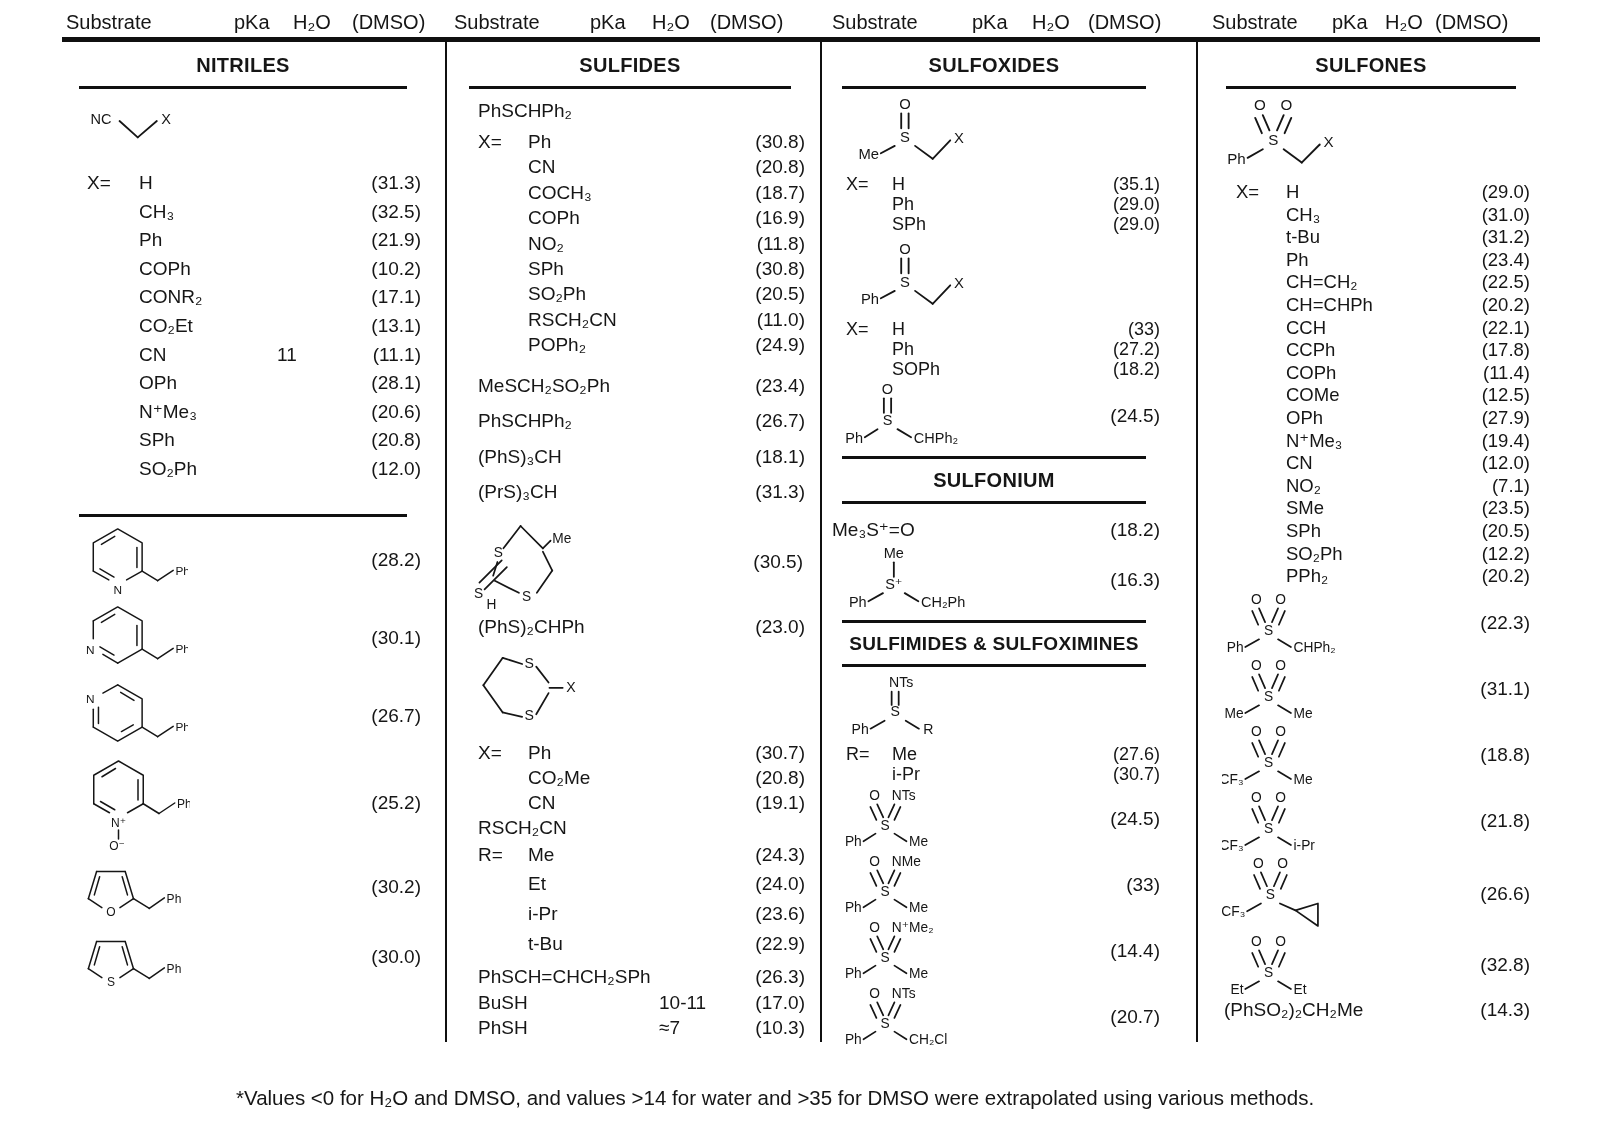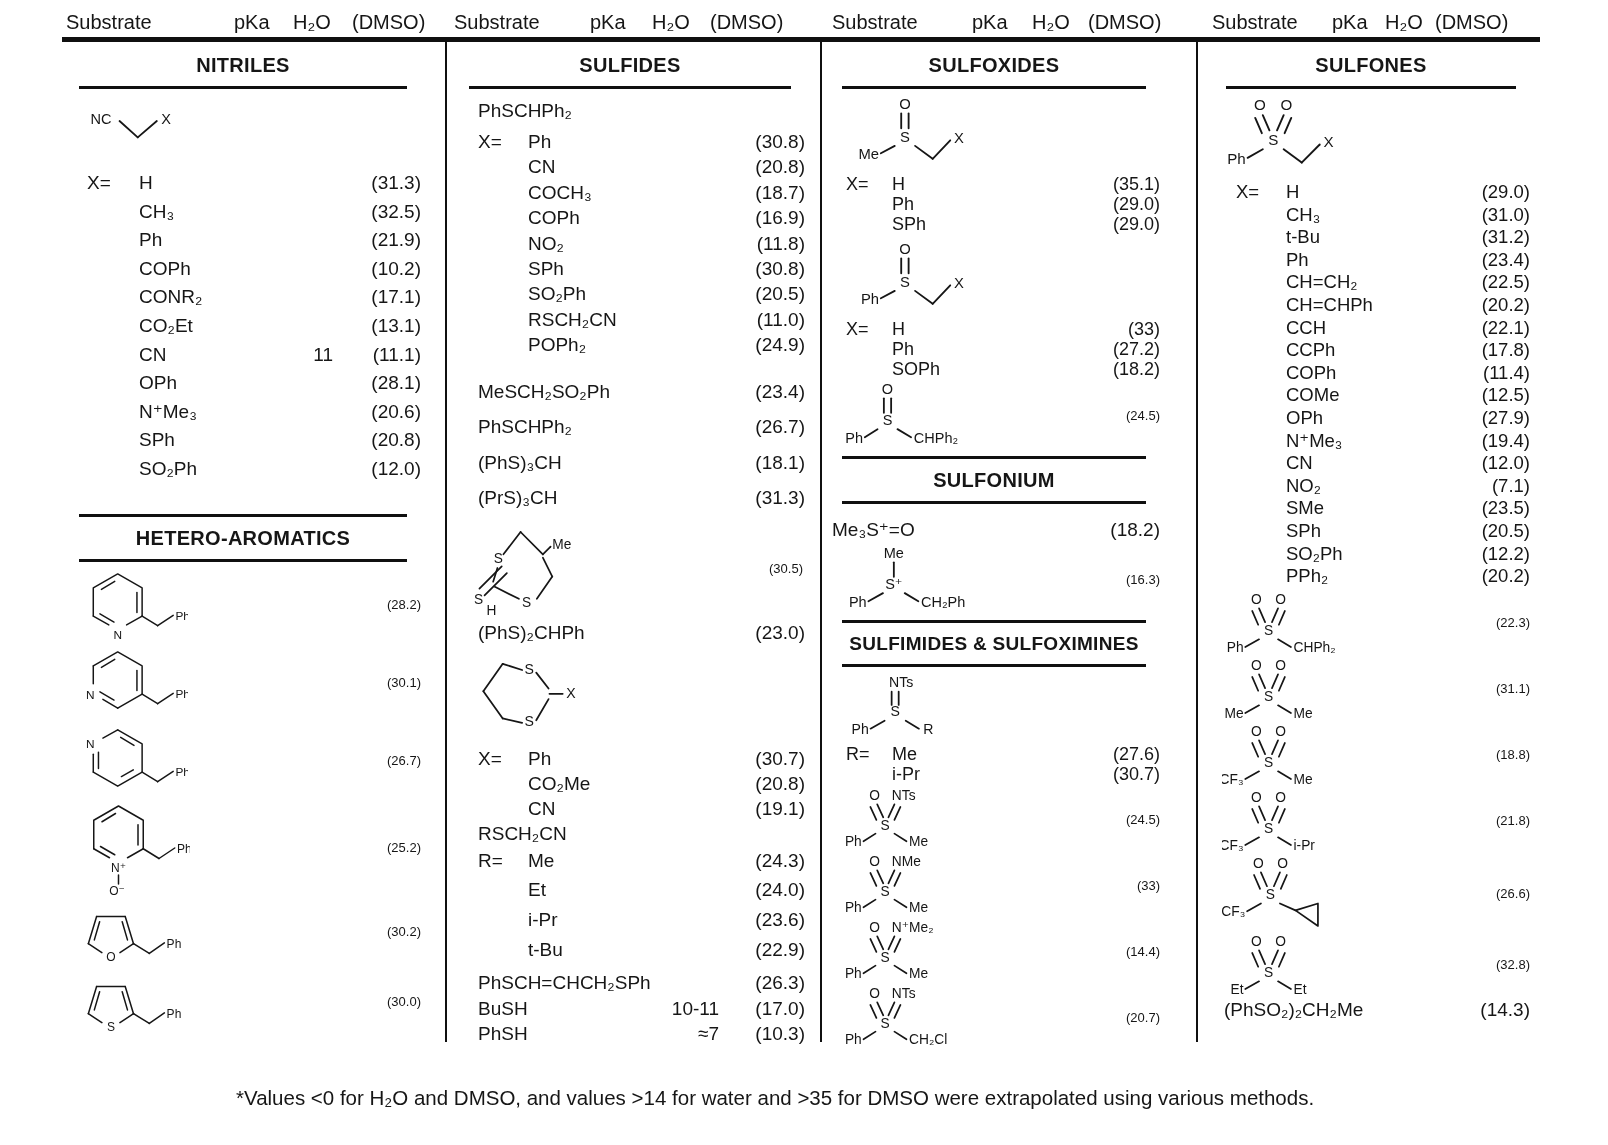--- a/index.html
+++ b/index.html
@@ -22,35 +22,35 @@
   #col3{left:828px;width:332px}
   #col4{left:1212px;width:318px}
   
   .sec{margin:8px 14px 0 14px;text-align:center;font-weight:bold;font-size:20px;
        letter-spacing:.3px;padding-bottom:9px;border-bottom:3px solid #101010}
   .rule{height:3px;background:#101010;margin:0 14px}
   .mt{margin-top:10px}
   
   .xrow{display:grid;align-items:baseline;font-size:19px}
   .xrow .dmso{text-align:right}
-  .xrow .h2o{text-align:right}
+  .xrow .h2o{text-align:left}
   #col1 .tbl .xrow{grid-template-columns:52px 1fr 56px 88px;padding-left:22px;line-height:28.6px}
   #col2 .tblx .xrow{grid-template-columns:50px 1fr 60px 86px;padding-left:23px;line-height:25.4px}
   #col2 .simple .xrow{grid-template-columns:1fr 60px 86px;padding-left:23px;line-height:35.6px}
   #col2 .tbld .xrow{grid-template-columns:50px 1fr 60px 86px;padding-left:23px;line-height:25.4px}
   #col2 .tblr .xrow{grid-template-columns:50px 1fr 60px 86px;padding-left:23px;line-height:29.6px}
   #col2 .tail .xrow{grid-template-columns:1fr 60px 86px;padding-left:23px;line-height:25.6px}
   #col3 .tbl3 .xrow{grid-template-columns:46px 1fr 90px;padding-left:18px;line-height:19.8px;font-size:18px}
   #col3 .onerow .xrow{grid-template-columns:1fr 90px;padding-left:4px;line-height:24px}
   #col4 .tbl4 .xrow{grid-template-columns:50px 1fr 92px;padding-left:24px;line-height:22.6px;font-size:18.5px}
   #col4 .onerow .xrow{grid-template-columns:1fr 92px;padding-left:12px;line-height:24px}
   .plain-row{font-size:19px;padding-left:23px;line-height:24px}
   
   .srow{display:flex;align-items:center;justify-content:space-between}
-  .srow .val{font-size:13px;white-space:nowrap}
+  .srow .val{font-size:19px;white-space:nowrap}
   
   svg line,svg polyline,svg polygon{stroke:#161616;stroke-width:2;fill:none;stroke-linecap:round;stroke-linejoin:round}
   svg text{font-size:16px;fill:#161616;font-family:"Liberation Sans","DejaVu Sans",sans-serif}
   .tm{text-anchor:middle}.te{text-anchor:end}
   .foot{position:absolute;left:236px;top:1086px;font-size:20.5px;white-space:nowrap}
 </style>
 </head>
 <body>
 
 <div class="hdr g1">
@@ -168,21 +168,20 @@
 
       <div class="xrow">
         <span></span>
         <span>SO₂Ph</span>
         <span class="h2o"></span>
         <span class="dmso">(12.0)</span>
       </div>
     </div>
 
   <div class="rule" style="margin-top:30px"></div>
-  <div class="sec mt" style="border-bottom-width:3px">HETERO-AROMATICS</div>
 
   <div class="srow" style="margin-top:6px;padding-left:12px">
     <svg width="111" height="74" viewBox="0 0 150 100">
       <polyline points="22,65 22,27 55,8 88,27 88,65"></polyline>
       <line x1="88" y1="65" x2="67" y2="77"></line>
         <line x1="22" y1="65" x2="43" y2="77"></line>
       <line x1="81" y1="60" x2="81" y2="33"></line>
         <line x1="33" y1="29" x2="51" y2="18"></line>
         <line x1="31" y1="62" x2="50" y2="73"></line>
       <text class="tm" x="55" y="96">N</text>
@@ -342,21 +341,21 @@
       </div>
 
       <div class="xrow">
         <span></span>
         <span>POPh₂</span>
         <span class="h2o"></span>
         <span class="dmso">(24.9)</span>
       </div>
     </div>
 
-  <div class="simple" style="margin-top:16px">
+  <div class="simple" style="margin-top:10px">
 
       <div class="xrow">
         <span>MeSCH₂SO₂Ph</span>
         <span class="h2o"></span>
         <span class="dmso">(23.4)</span>
       </div>
 
       <div class="xrow">
         <span>PhSCHPh₂</span>
         <span class="h2o"></span>

